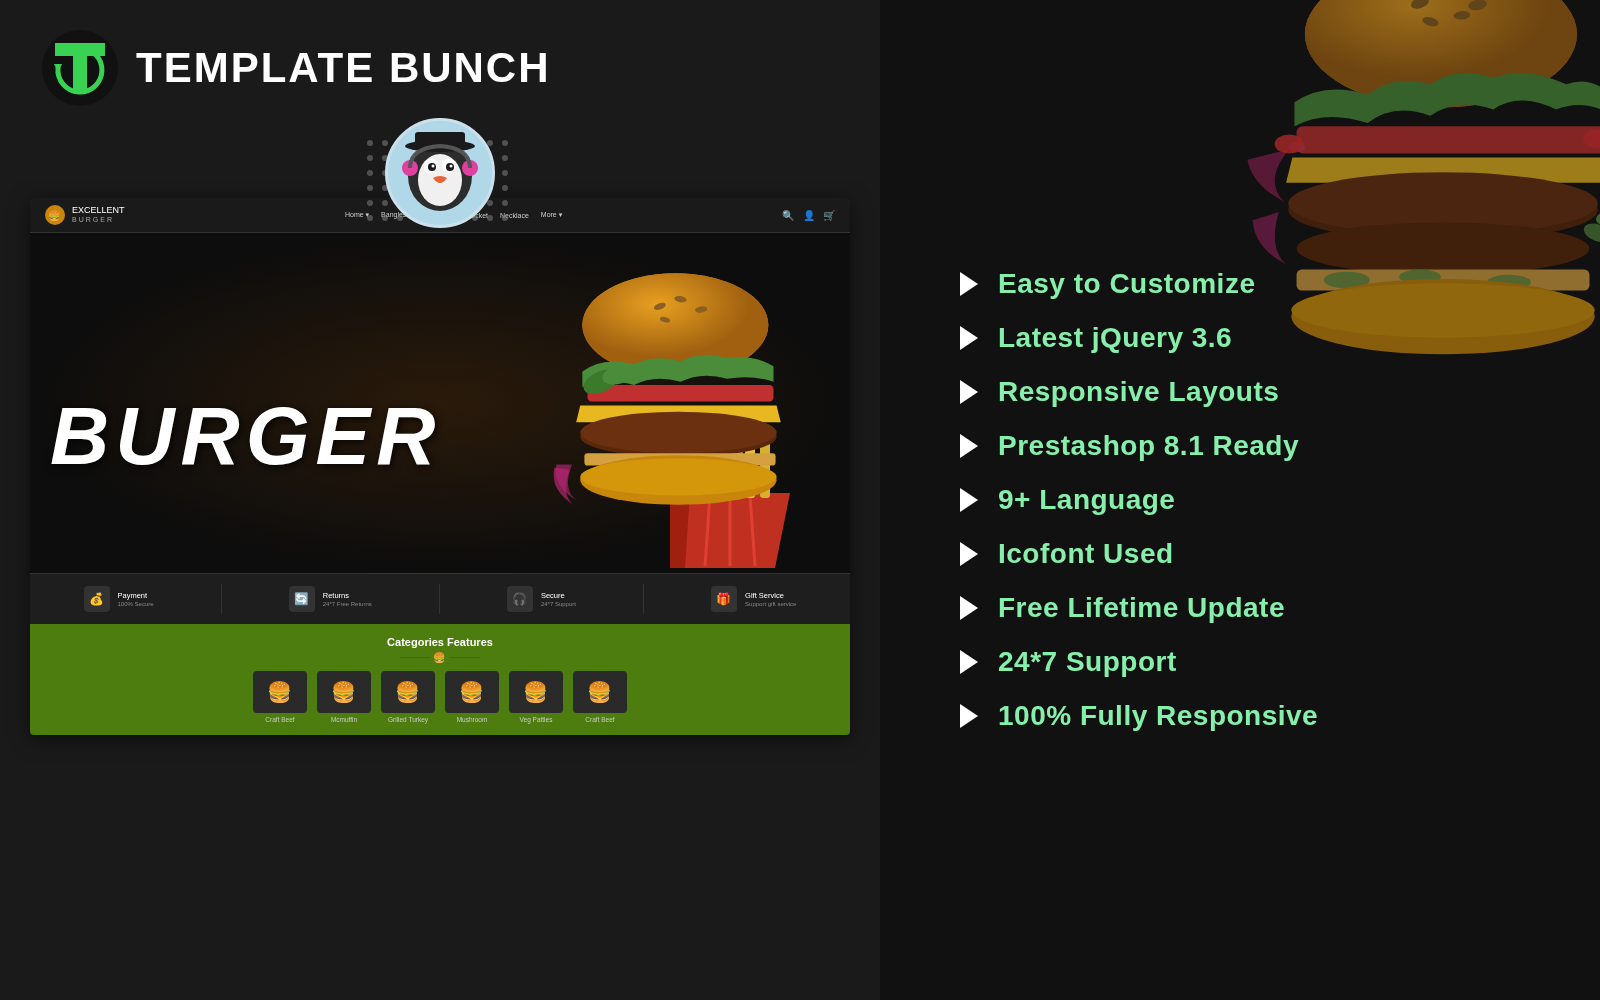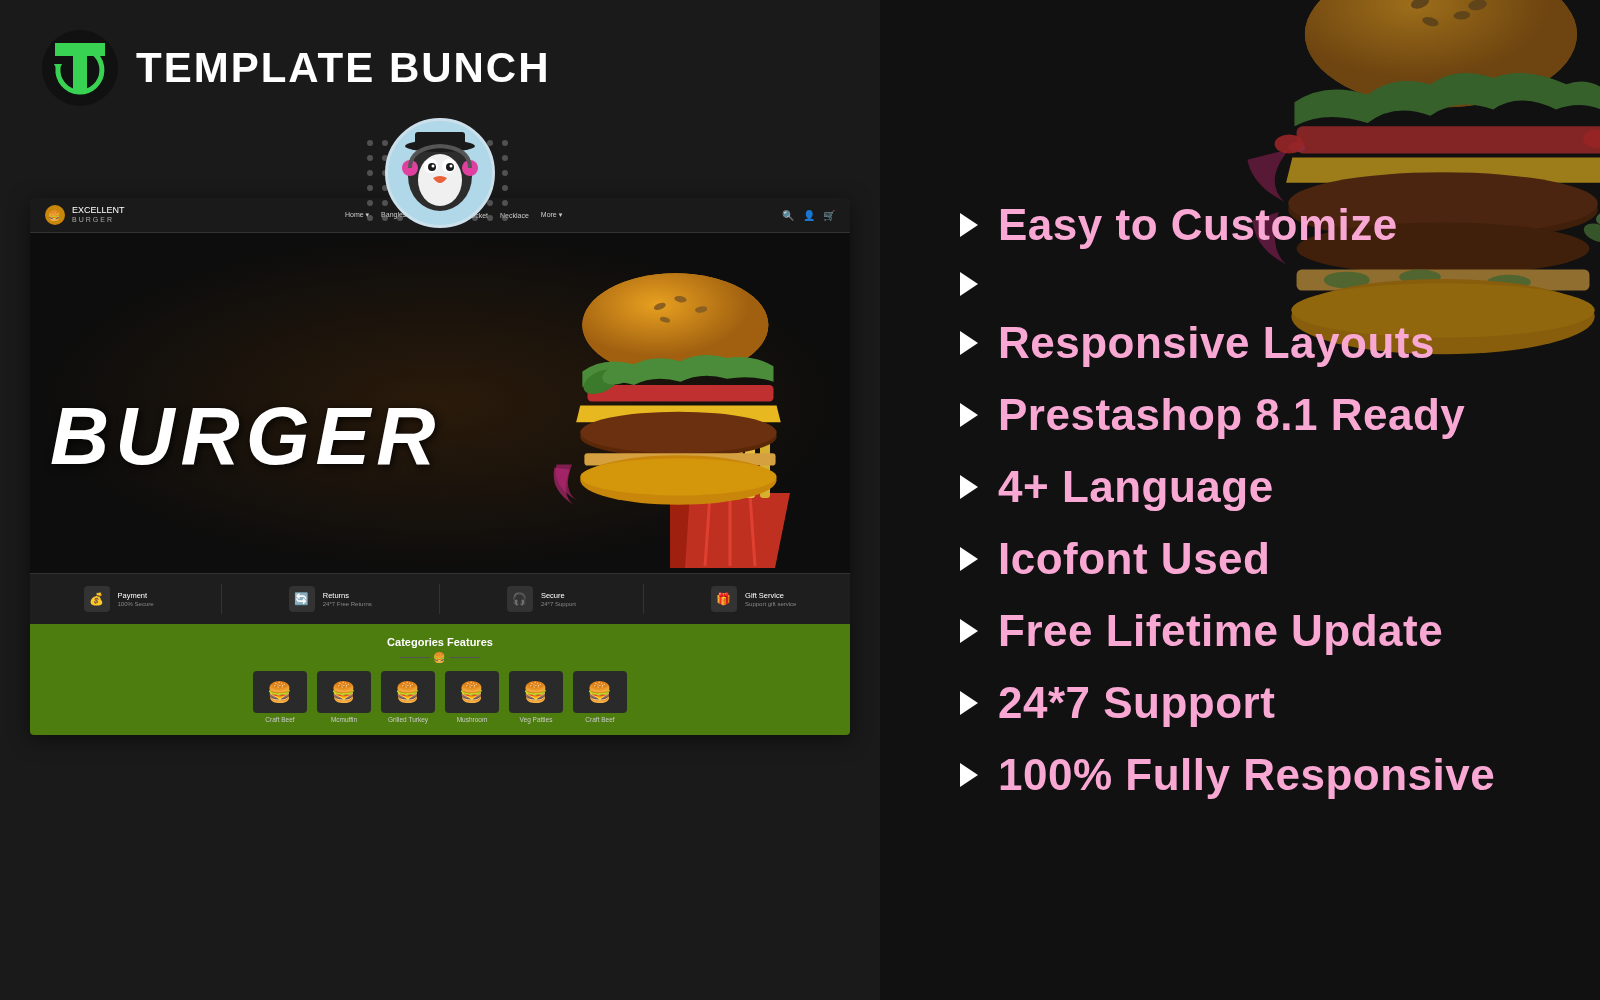--- a/index.html
+++ b/index.html
@@ -256,23 +256,23 @@
     }
     .feature-arrow {
       width: 0;
       height: 0;
       border-top: 12px solid transparent;
       border-bottom: 12px solid transparent;
       border-left: 18px solid #ffffff;
       flex-shrink: 0;
     }
     .feature-text {
-      font-size: 44px;
+      font-size: 28px;
       font-weight: 900;
-      color: #f9a8d4;
+      color: #86efac;
       letter-spacing: 0.5px;
     }
   </style>
 </head>
 <body>
 
 <div class="left-panel">
 
   <div class="logo-area">
     <svg class="logo-icon" viewBox="0 0 80 80" xmlns="http://www.w3.org/2000/svg">
@@ -602,32 +602,33 @@
     <path d="M258 18 Q268 8 268 22 Q260 28 258 18Z" fill="#3a7a2a"></path>
   </svg>
 
   <ul class="features-list" style="position:relative;z-index:2;">
     <li class="feature-item">
       <div class="feature-arrow"></div>
       <span class="feature-text">Easy to Customize</span>
     </li>
     <li class="feature-item">
       <div class="feature-arrow"></div>
+      <span class="feature-text">Latest jQuery 3.6</span>
     </li>
     <li class="feature-item">
       <div class="feature-arrow"></div>
       <span class="feature-text">Responsive Layouts</span>
     </li>
     <li class="feature-item">
       <div class="feature-arrow"></div>
       <span class="feature-text">Prestashop 8.1 Ready</span>
     </li>
     <li class="feature-item">
       <div class="feature-arrow"></div>
-      <span class="feature-text">4+ Language</span>
+      <span class="feature-text">9+ Language</span>
     </li>
     <li class="feature-item">
       <div class="feature-arrow"></div>
       <span class="feature-text">Icofont Used</span>
     </li>
     <li class="feature-item">
       <div class="feature-arrow"></div>
       <span class="feature-text">Free Lifetime Update</span>
     </li>
     <li class="feature-item">

